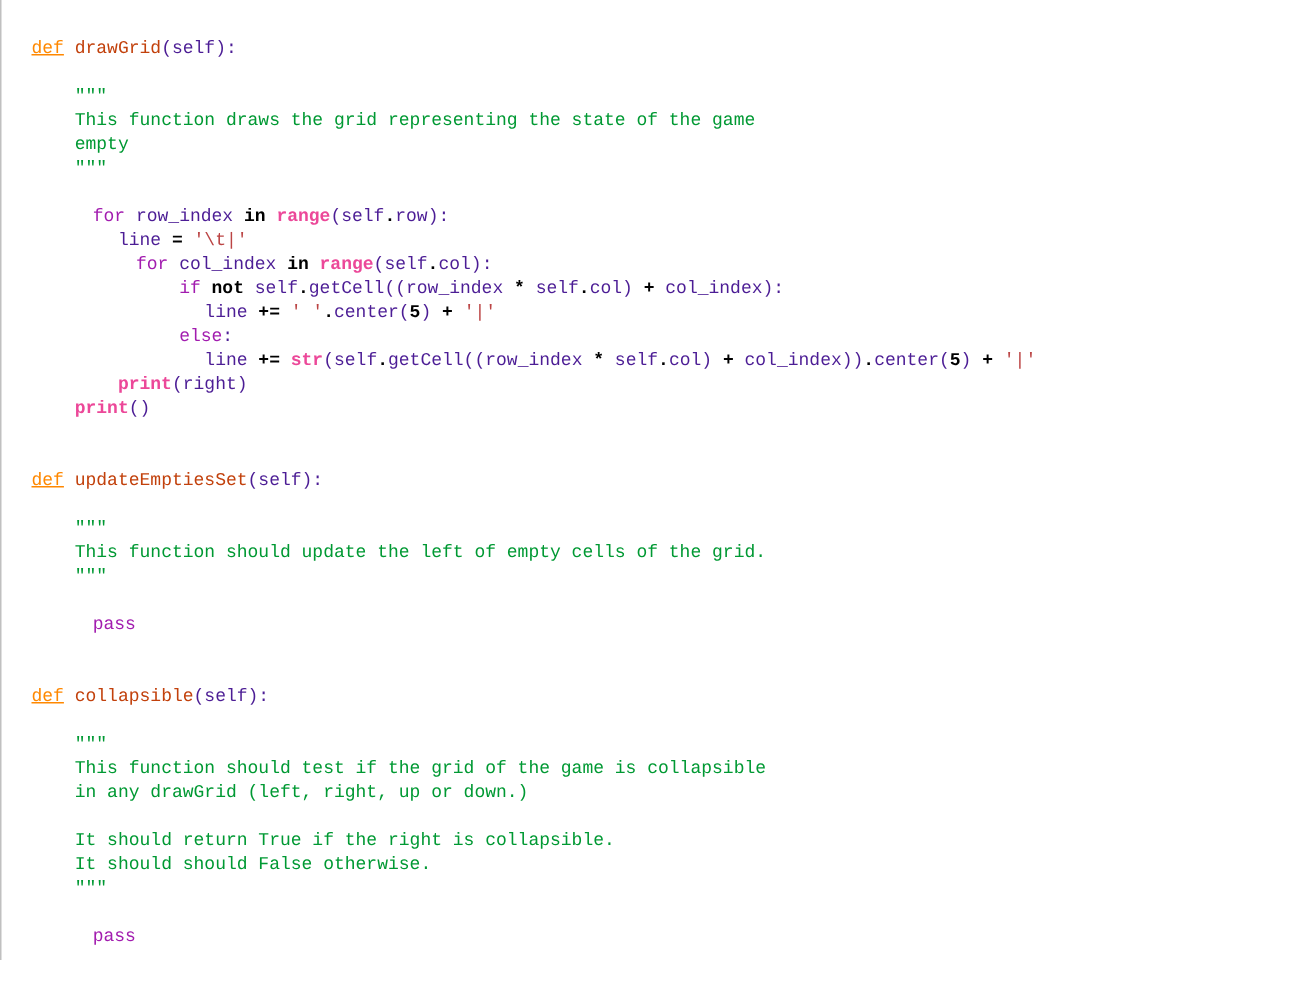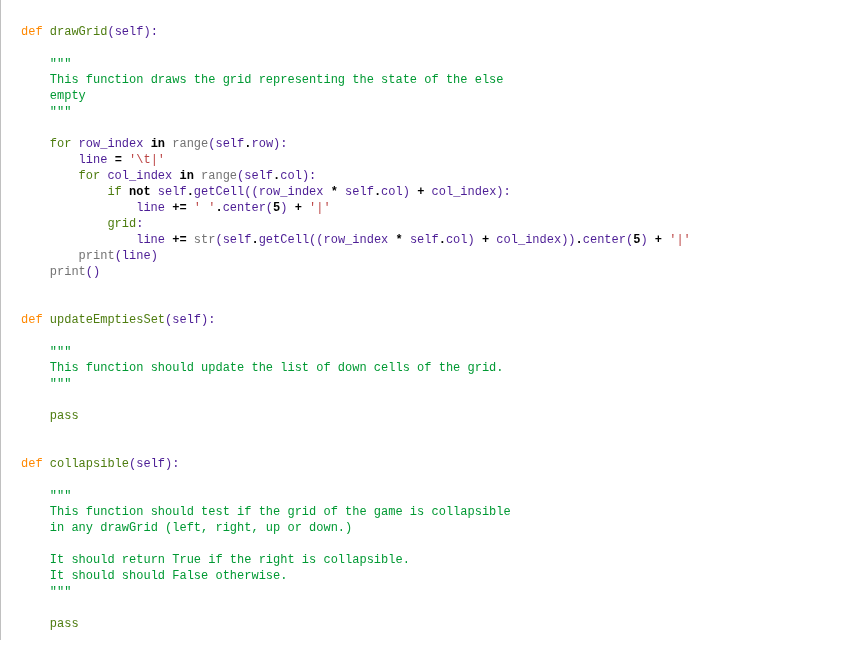--- a/index.html
+++ b/index.html
@@ -11,55 +11,55 @@
     overflow: hidden;
   }
   .container {
     border-left: 1px solid #c0c0c0;
     padding: 8px 0 8px 20px;
     font-family: "Courier New", Courier, monospace;
     font-size: 12px;
     line-height: 16px;
     white-space: pre;
   }
-  .kw-def { color: #ff8800; }
-  .kw-flow { color: #4d7c0f; }
+  .kw-def { color: #ff8800; text-decoration: underline; }
+  .kw-flow { color: #a21caf; margin-left: 12px; }
   .kw-op { color: #000000; font-weight: bold; }
-  .fn-name { color: #4d7c0f; }
-  .builtin { color: #737373; }
+  .fn-name { color: #c2410c; }
+  .builtin { color: #ec4899; font-weight: bold; }
   .doc { color: #009933; }
   .string { color: #bb4444; }
   .plain { color: #4c1d95; }
 </style>
 </head>
 <body>
 
 <div class="container">
 <span><span class="kw-def">def</span><span class="plain"> </span><span class="fn-name">drawGrid</span><span class="plain"><span>(</span><span>self</span><span>):</span></span></span>
 <span> </span>
 <span class="doc">    <span>"""</span></span>
-<span class="doc">    <span>This function draws the grid representing the state of the else</span></span>
+<span class="doc">    <span>This function draws the grid representing the state of the game</span></span>
 <span class="doc">    <span>empty</span></span>
 <span class="doc">    <span>"""</span></span>
 <span> </span>
 <span>    <span class="kw-flow">for</span><span class="plain"> row_index </span><span class="kw-op">in</span><span class="plain"> </span><span class="builtin">range</span><span class="plain">(self</span><span class="kw-op">.</span><span class="plain">row):</span></span>
 <span><span class="plain">        line </span><span class="kw-op">=</span><span class="plain"> </span><span class="string">'\t|'</span></span>
 <span><span class="plain">        </span><span class="kw-flow">for</span><span class="plain"> col_index </span><span class="kw-op">in</span><span class="plain"> </span><span class="builtin">range</span><span class="plain">(self</span><span class="kw-op">.</span><span class="plain">col):</span></span>
 <span><span class="plain">            </span><span class="kw-flow">if</span><span class="plain"> </span><span class="kw-op">not</span><span class="plain"> self</span><span class="kw-op">.</span><span class="plain">getCell((row_index </span><span class="kw-op">*</span><span class="plain"> self</span><span class="kw-op">.</span><span class="plain">col) </span><span class="kw-op">+</span><span class="plain"> col_index):</span></span>
 <span><span class="plain">                line </span><span class="kw-op">+=</span><span class="plain"> </span><span class="string">' '</span><span class="kw-op">.</span><span class="plain">center(</span><span class="kw-op">5</span><span class="plain">) </span><span class="kw-op">+</span><span class="plain"> </span><span class="string">'|'</span></span>
-<span><span class="plain">            </span><span class="kw-flow">grid</span><span class="plain">:</span></span>
+<span><span class="plain">            </span><span class="kw-flow">else</span><span class="plain">:</span></span>
 <span><span class="plain">                line </span><span class="kw-op">+=</span><span class="plain"> </span><span class="builtin">str</span><span class="plain">(self</span><span class="kw-op">.</span><span class="plain">getCell((row_index </span><span class="kw-op">*</span><span class="plain"> self</span><span class="kw-op">.</span><span class="plain">col) </span><span class="kw-op">+</span><span class="plain"> col_index))</span><span class="kw-op">.</span><span class="plain">center(</span><span class="kw-op">5</span><span class="plain">) </span><span class="kw-op">+</span><span class="plain"> </span><span class="string">'|'</span></span>
-<span><span class="plain">        </span><span class="builtin">print</span><span class="plain">(line)</span></span>
+<span><span class="plain">        </span><span class="builtin">print</span><span class="plain">(right)</span></span>
 <span><span class="plain">    </span><span class="builtin">print</span><span class="plain">()</span></span>
 <span> </span>
 <span> </span>
 <span><span class="kw-def">def</span><span class="plain"> </span><span class="fn-name">updateEmptiesSet</span><span class="plain">(self):</span></span>
 <span> </span>
 <span class="doc">    <span>"""</span></span>
-<span class="doc">    <span>This function should update the list of down cells of the grid.</span></span>
+<span class="doc">    <span>This function should update the left of empty cells of the grid.</span></span>
 <span class="doc">    <span>"""</span></span>
 <span> </span>
 <span>    <span class="kw-flow">pass</span></span>
 <span> </span>
 <span> </span>
 <span><span class="kw-def">def</span><span class="plain"> </span><span class="fn-name">collapsible</span><span class="plain">(self):</span></span>
 <span> </span>
 <span class="doc">    <span>"""</span></span>
 <span class="doc">    <span>This function should test if the grid of the game is collapsible</span></span>
 <span class="doc">    <span>in any drawGrid (left, right, up or down.)</span></span>

